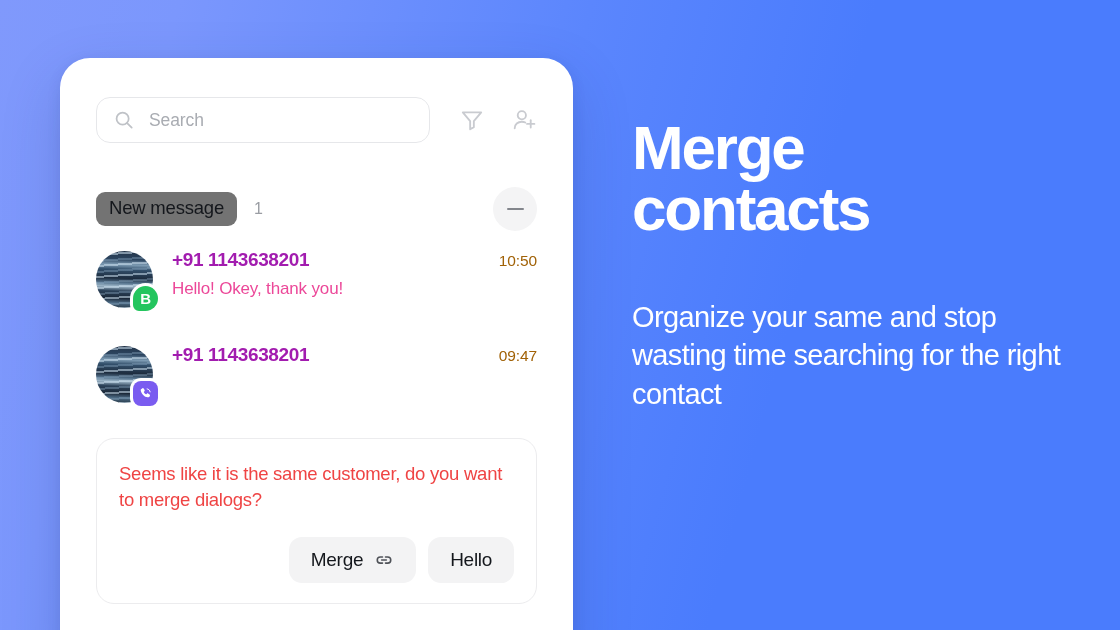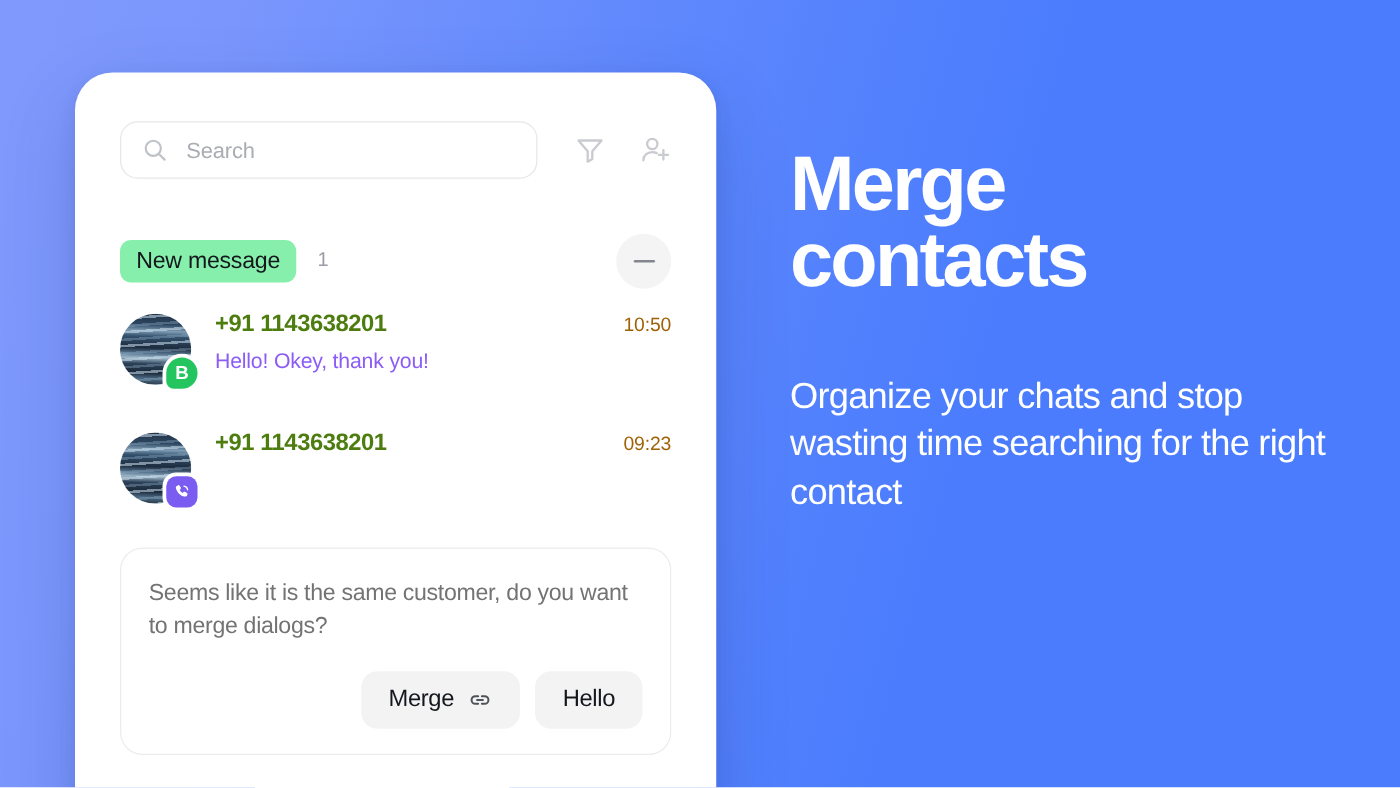--- a/index.html
+++ b/index.html
@@ -89,21 +89,21 @@
   .nm-row {
     position: absolute;
     left: 36px;
     top: 128px;
     width: 441px;
     height: 46px;
     display: flex;
     align-items: center;
   }
   .nm-badge {
-    background: #86efac;
+    background: #737373;
     color: #14171c;
     font-size: 18.5px;
     letter-spacing: -0.2px;
     border-radius: 9px;
     padding: 7px 13px 8px 13px;
     line-height: 1;
   }
   .nm-count {
     color: #9a9da3;
     font-size: 16px;
@@ -199,51 +199,51 @@
     min-width: 0;
     padding-top: 1px;
   }
   .chat-top {
     display: flex;
     align-items: baseline;
   }
   .chat-name {
     font-size: 19px;
     font-weight: bold;
-    color: #4d7c0f;
+    color: #a21caf;
     letter-spacing: -0.35px;
   }
   .chat-time {
     margin-left: auto;
     font-size: 15.5px;
     color: #a16207;
     letter-spacing: -0.1px;
   }
   .chat-preview {
     margin-top: 8px;
     font-size: 17px;
-    color: #8b5cf6;
+    color: #ec4899;
     letter-spacing: -0.15px;
   }
 
   
   .merge-card {
     position: absolute;
     left: 36px;
     top: 380px;
     width: 441px;
     box-sizing: border-box;
     border: 1px solid #ececee;
     border-radius: 18px;
     padding: 22px 22px 20px 22px;
   }
   .merge-text {
     font-size: 18.5px;
     line-height: 1.42;
-    color: #737373;
+    color: #ef4444;
     letter-spacing: -0.25px;
   }
   .merge-actions {
     margin-top: 23px;
     display: flex;
     justify-content: flex-end;
     gap: 12px;
   }
   .btn {
     background: #f3f3f4;
@@ -346,21 +346,21 @@
           <span class="badge viber">
             <svg viewBox="0 0 24 24" fill="currentColor">
               <path d="M7.2 3.4c.7-.3 1.5 0 1.9.65l1.5 2.5c.35.6.25 1.35-.25 1.8l-.9.85c-.2.2-.25.5-.1.75.75 1.35 1.9 2.5 3.25 3.25.25.15.55.1.75-.1l.85-.9c.45-.5 1.2-.6 1.8-.25l2.5 1.5c.65.4.95 1.2.65 1.9l-.6 1.35c-.35.8-1.2 1.3-2.1 1.15C11.6 18.9 5.1 12.4 4.3 6.7c-.15-.9.35-1.75 1.15-2.1l1.75-1.2z"></path>
               <path d="M14.6 4.6c2.6.35 4.45 2.2 4.8 4.8" fill="none" stroke="currentColor" stroke-width="1.5" stroke-linecap="round"></path>
             </svg>
           </span>
         </div>
         <div class="chat-body">
           <div class="chat-top">
             <span class="chat-name">+91 1143638201</span>
-            <span class="chat-time">09:23</span>
+            <span class="chat-time">09:47</span>
           </div>
         </div>
       </div>
 
     </div>
 
     <div class="merge-card">
       <div class="merge-text">Seems like it is the same customer, do you want to merge dialogs?</div>
       <div class="merge-actions">
         <button class="btn">
@@ -375,16 +375,16 @@
           <span>Hello</span>
         </button>
       </div>
     </div>
 
   </div>
 
   <div class="promo">
     <h1 class="promo-title">Merge
 contacts</h1>
-    <p class="promo-sub">Organize your chats and stop wasting time searching for the right contact</p>
+    <p class="promo-sub">Organize your same and stop wasting time searching for the right contact</p>
   </div>
 
 </div>
 
 </body></html>

